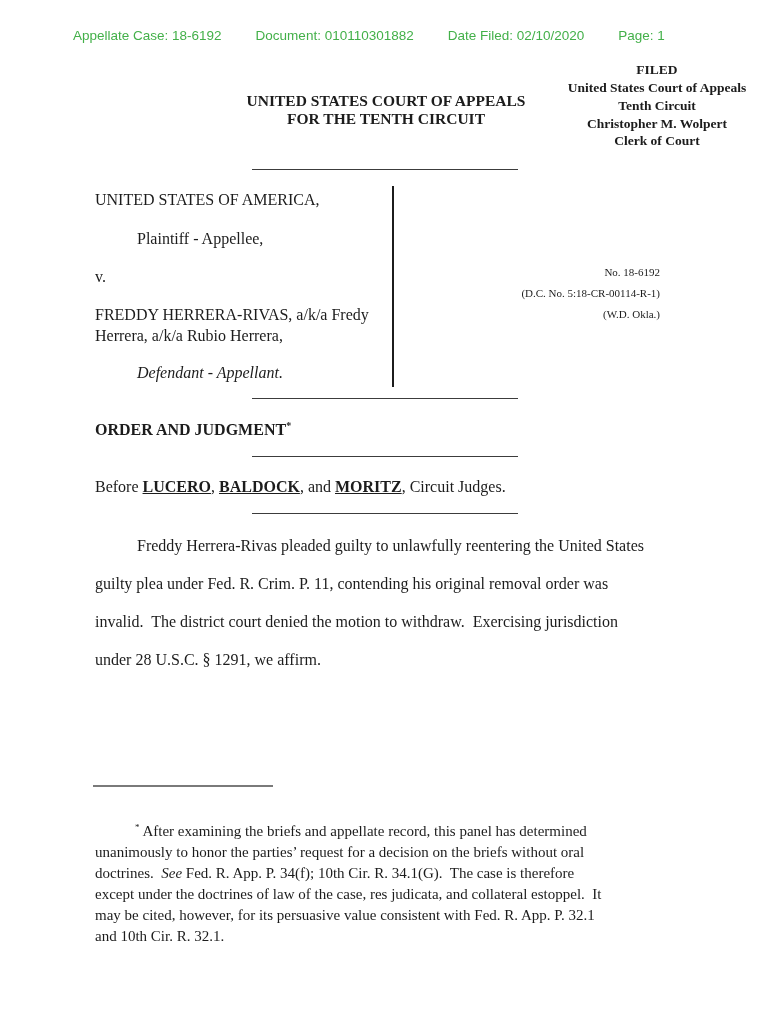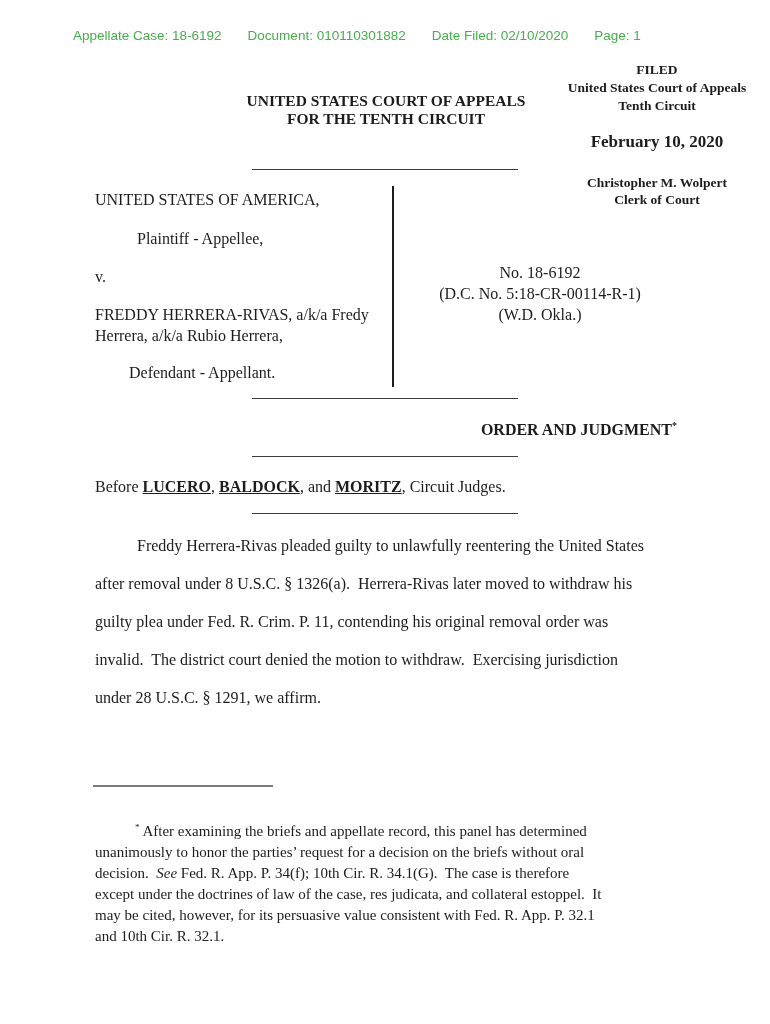--- a/index.html
+++ b/index.html
@@ -10,21 +10,21 @@
     background: #ffffff;
     font-family: "Liberation Serif", serif;
     color: #1c1c1c;
     overflow: hidden;
   }
   
   .green-header {
     position: absolute;
     left: 73px; top: 28px;
     display: flex;
-    gap: 26px;
+    gap: 34px;
     font-family: "Liberation Sans", sans-serif;
     font-size: 13.5px;
     color: #43b049;
     white-space: pre;
   }
   
   .filed-stamp {
     position: absolute;
     left: 543px; top: 61px;
     width: 228px;
@@ -60,41 +60,41 @@
   .rule-2 { top: 398px; }
   .rule-3 { top: 456px; }
   .rule-4 { top: 513px; }
   
   .cap { position: absolute; font-size: 16px; white-space: pre; }
   .cap-plaintiff { left: 95px; top: 191px; }
   .cap-plaintiff-role { left: 137px; top: 230px; }
   .cap-versus { left: 95px; top: 268px; }
   .cap-def1 { left: 95px; top: 306px; }
   .cap-def2 { left: 95px; top: 327px; }
-  .cap-def-role { left: 129px; top: 364px; }
+  .cap-def-role { left: 137px; top: 364px; font-style: italic; }
   .caption-vline {
     position: absolute;
     left: 392px; top: 186px;
     height: 201px;
     width: 2px;
     background: #1c1c1c;
   }
   .case-number-block {
     position: absolute;
     left: 420px; top: 262px;
     width: 240px;
-    text-align: center;
-    font-size: 16px;
+    text-align: right;
+    font-size: 11px;
     line-height: 21px;
   }
   .order-title {
     position: absolute;
     left: 95px; top: 420px;
     width: 582px;
-    text-align: right;
+    text-align: left;
     font-weight: bold;
     font-size: 16px;
   }
   .order-title sup { font-size: 10px; }
   .panel-line {
     position: absolute;
     left: 95px; top: 478px;
     font-size: 16px;
     white-space: pre;
   }
@@ -136,21 +136,20 @@
     <span>Appellate Case: 18-6192</span>
     <span>Document: 010110301882</span>
     <span>Date Filed: 02/10/2020</span>
     <span>Page: 1</span>
   </div>
 
   <div class="filed-stamp">
     <div>FILED</div>
     <div>United States Court of Appeals</div>
     <div>Tenth Circuit</div>
-    <div class="date">February 10, 2020</div>
     <div class="clerk">Christopher M. Wolpert</div>
     <div class="clerk">Clerk of Court</div>
   </div>
 
   <div class="court-heading">
     <div class="h-line1">UNITED STATES COURT OF APPEALS</div>
     <div class="h-line2">FOR THE TENTH CIRCUIT</div>
   </div>
 
   <div class="rule rule-1"></div>
@@ -177,30 +176,29 @@
   </div>
 
   <div class="rule rule-3"></div>
 
   <div class="panel-line"><span>Before </span><span class="judge">LUCERO</span><span>, </span><span class="judge">BALDOCK</span><span>, and </span><span class="judge">MORITZ</span><span>, Circuit Judges.</span></div>
 
   <div class="rule rule-4"></div>
 
   <div class="body-para">
     <div class="line indent">Freddy Herrera-Rivas pleaded guilty to unlawfully reentering the United States</div>
-    <div class="line">after removal under 8 U.S.C. § 1326(a).  Herrera-Rivas later moved to withdraw his</div>
     <div class="line">guilty plea under Fed. R. Crim. P. 11, contending his original removal order was</div>
     <div class="line">invalid.  The district court denied the motion to withdraw.  Exercising jurisdiction</div>
     <div class="line">under 28 U.S.C. § 1291, we affirm.</div>
   </div>
 
   <div class="footnote-rule"></div>
 
   <div class="footnote">
     <div class="fn-line indent"><sup>*</sup><span> After examining the briefs and appellate record, this panel has determined</span></div>
     <div class="fn-line">unanimously to honor the parties’ request for a decision on the briefs without oral</div>
-    <div class="fn-line"><span>decision.  </span><span class="italic">See</span><span> Fed. R. App. P. 34(f); 10th Cir. R. 34.1(G).  The case is therefore</span></div>
+    <div class="fn-line"><span>doctrines.  </span><span class="italic">See</span><span> Fed. R. App. P. 34(f); 10th Cir. R. 34.1(G).  The case is therefore</span></div>
     <div class="fn-line">except under the doctrines of law of the case, res judicata, and collateral estoppel.  It</div>
     <div class="fn-line">may be cited, however, for its persuasive value consistent with Fed. R. App. P. 32.1</div>
     <div class="fn-line">and 10th Cir. R. 32.1.</div>
   </div>
 
 </div>
 
 </body></html>

